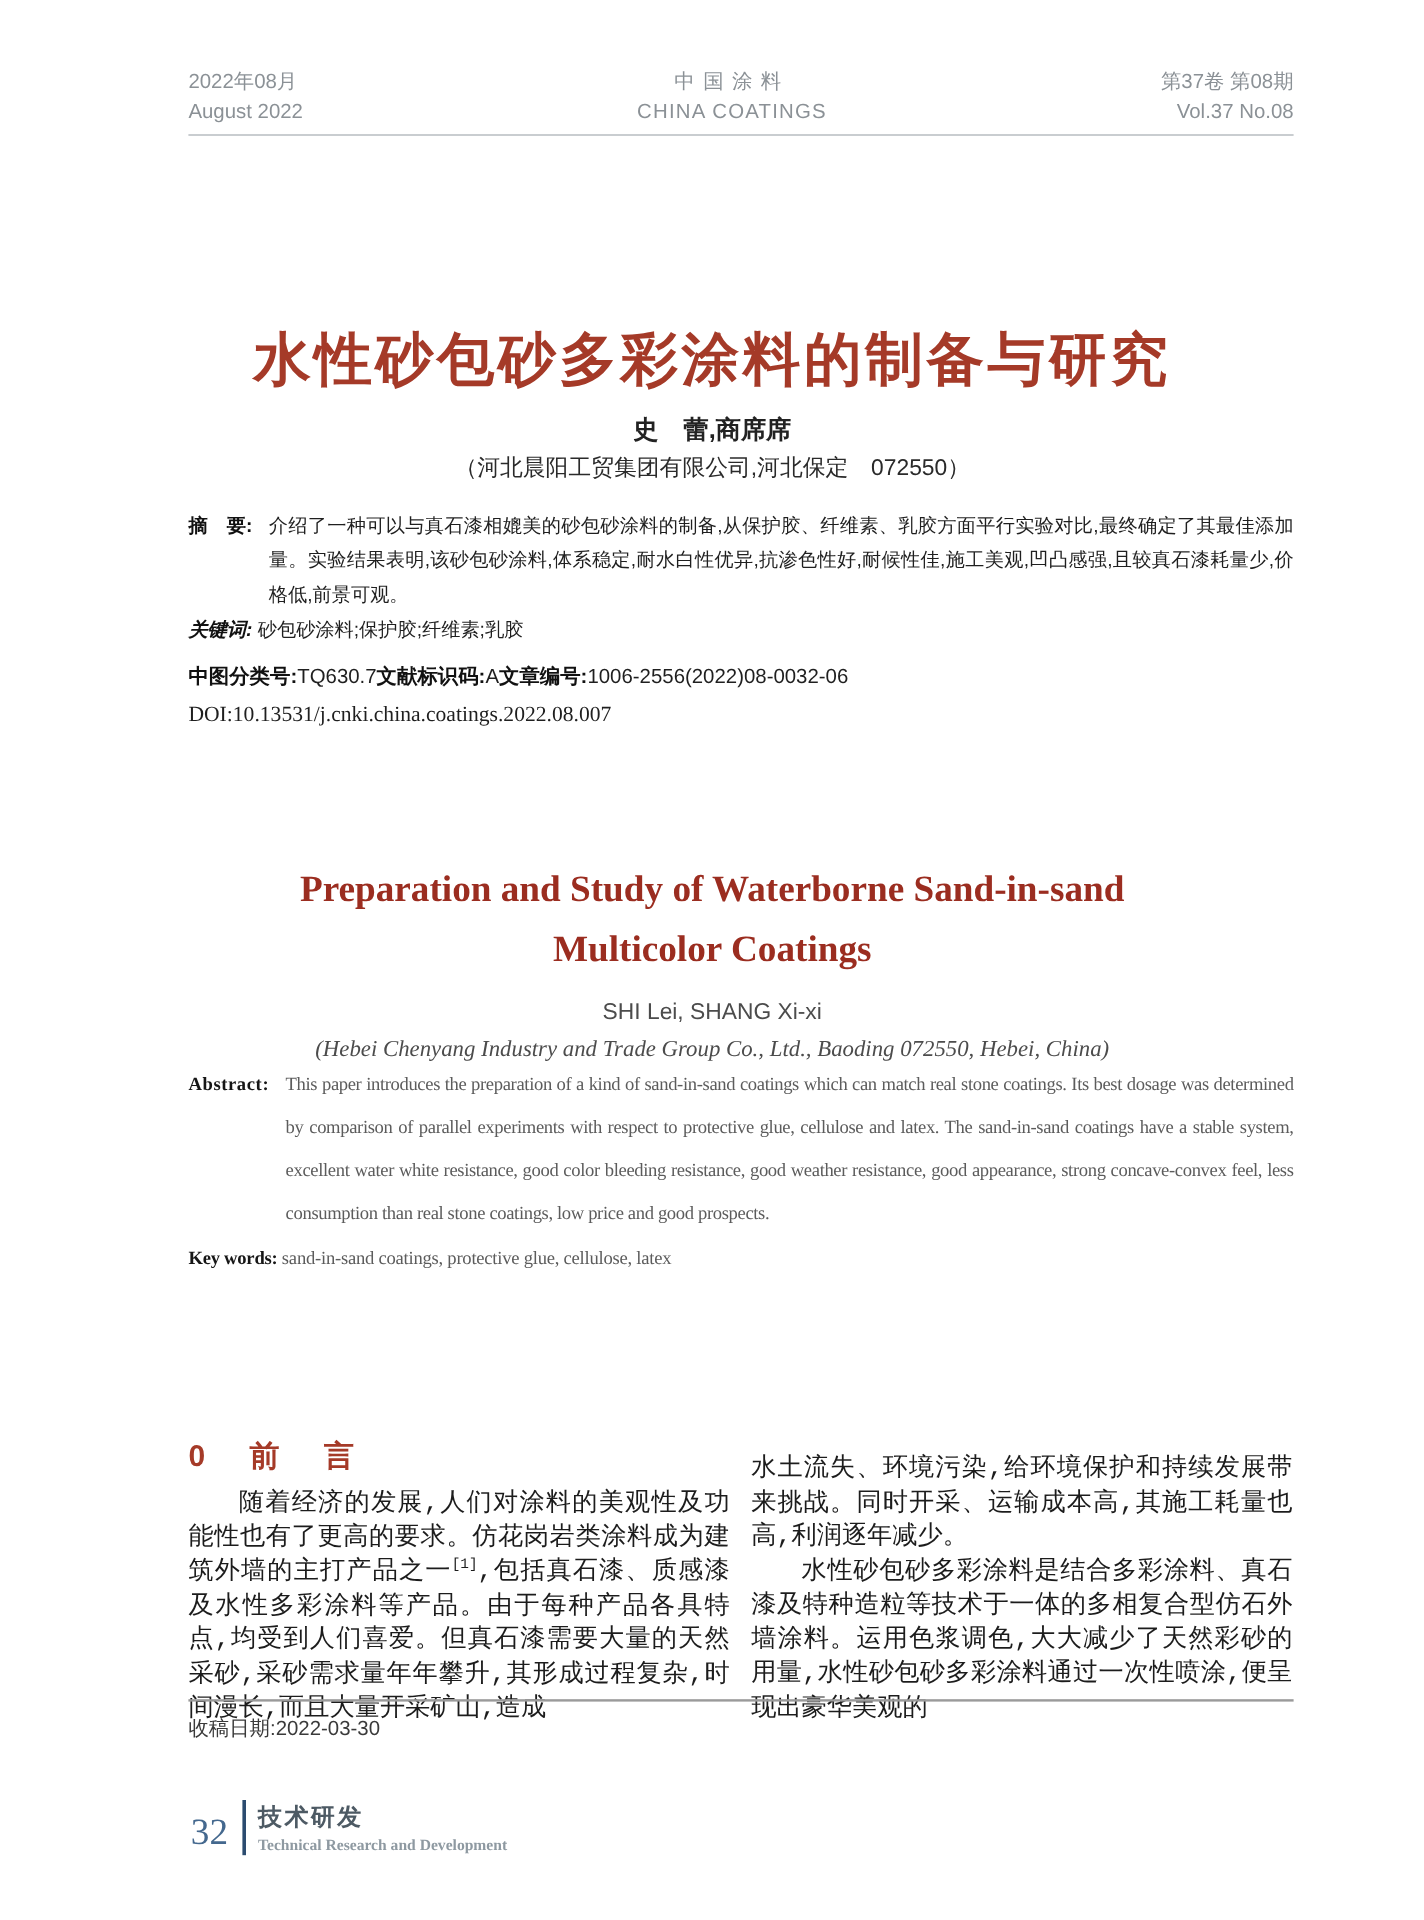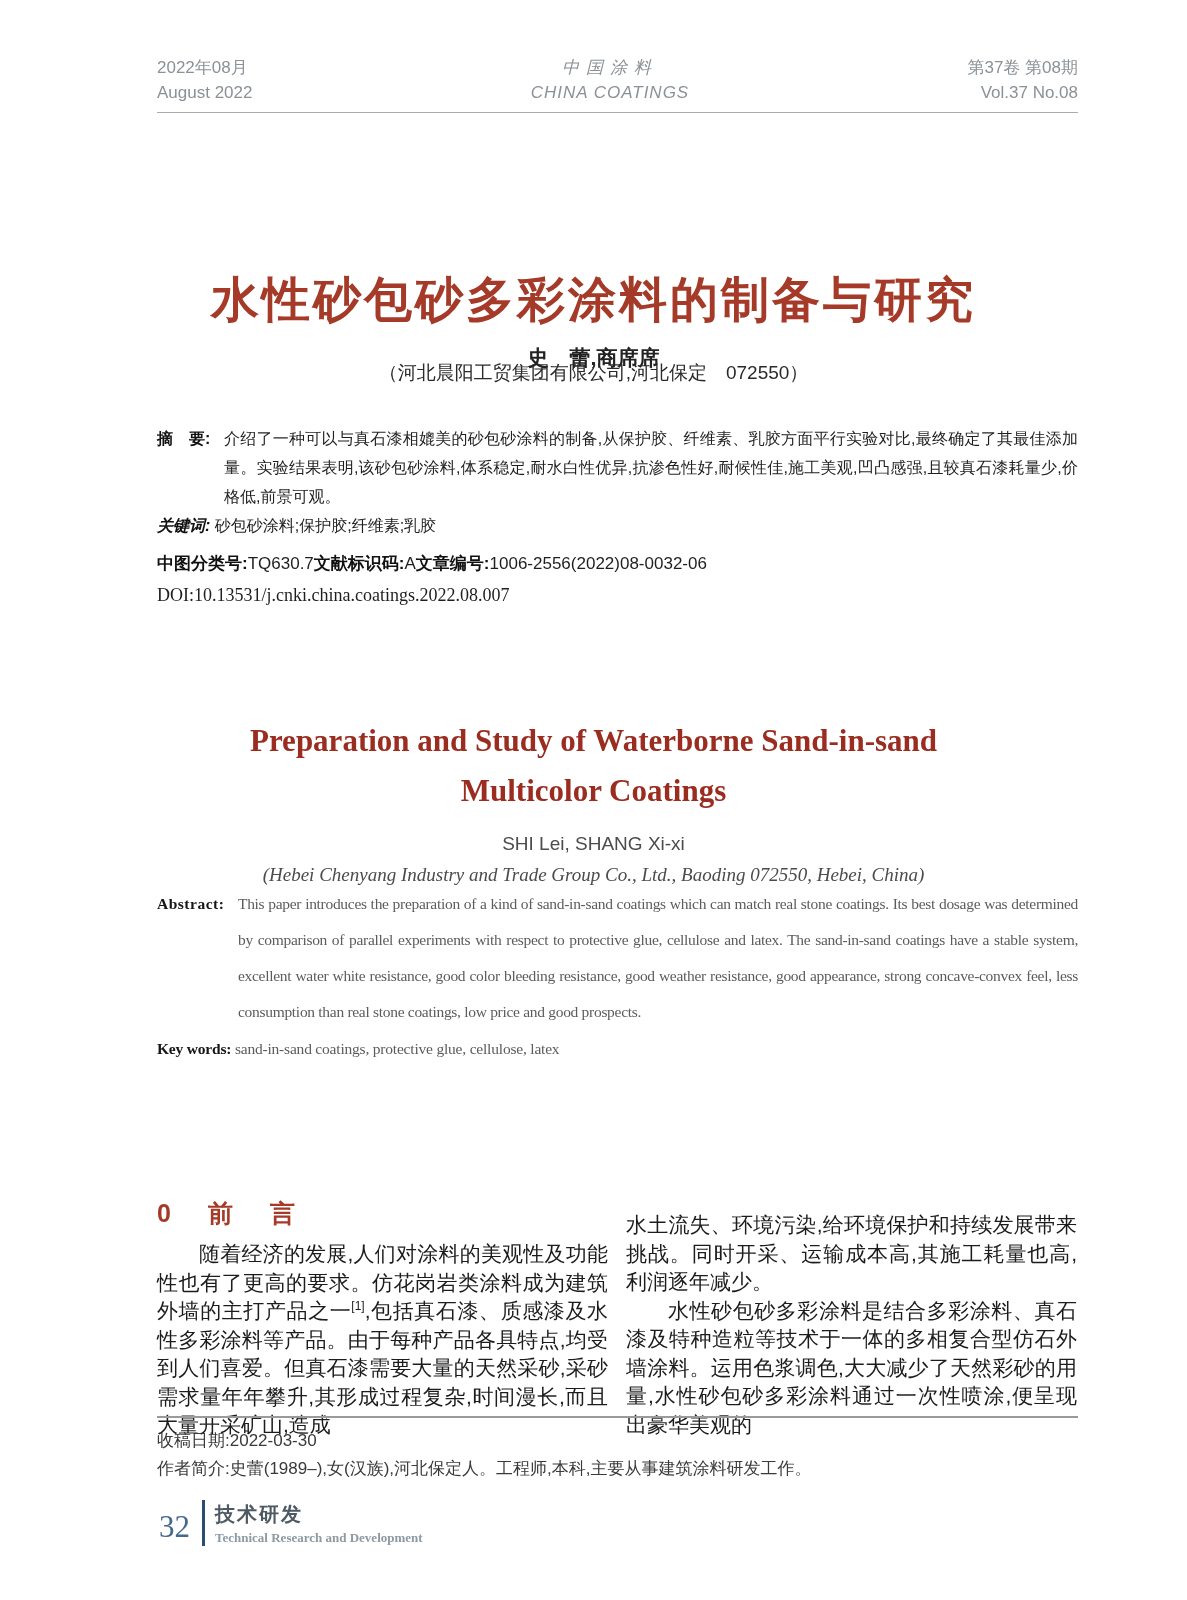--- a/index.html
+++ b/index.html
@@ -14,37 +14,37 @@
   }
   
   .journal-header{
     position:absolute;left:133px;top:55px;width:921px;
     display:flex;justify-content:space-between;align-items:flex-end;
     padding-bottom:7px;border-bottom:1px solid #a6acb1;
     color:var(--header-gray,#8b9196);
     font-size:17px;line-height:25px;
   }
   .jh-left{text-align:left;}
-  .jh-center{text-align:center;font-style:italic;}
+  .jh-center{text-align:center;}
   .jh-center .zh{letter-spacing:7px;}
   .jh-center .en{letter-spacing:1px;}
   .jh-right{text-align:right;}
   
   .cn-title{
     position:absolute;left:0;top:268px;width:100%;
     margin:0;text-align:center;
     font-size:48px;font-weight:bold;letter-spacing:3px;
     color:var(--accent-red-zh,#a53a28);
   }
   .authors-zh{
     position:absolute;left:0;top:344px;width:100%;
     text-align:center;font-size:21px;font-weight:bold;color:#222;
   }
   .affiliation-zh{
-    position:absolute;left:0;top:360px;width:100%;
+    position:absolute;left:0;top:377px;width:100%;
     text-align:center;font-size:19px;color:#2a2a2a;
   }
   
   .meta-block{position:absolute;left:133px;top:424px;width:921px;}
   .abstract-zh{
     position:relative;margin:0;padding-left:67px;
     font-size:16px;line-height:29px;color:#1f1f1f;
     text-align:justify;
   }
   .abstract-zh .hang-label{
@@ -101,21 +101,21 @@
     display:flex;gap:18px;
   }
   .col{width:451px;}
   .sec-heading{
     margin:12px 0 10px 0;
     font-size:25px;font-weight:bold;letter-spacing:6px;
     color:var(--accent-red-zh,#a53a28);
   }
   .para{
     margin:0;
-    font-family:Liberation Sans, sans-serif;
+    font-family:Liberation Mono, monospace;
     font-size:21px;line-height:28.5px;color:#1c1c1c;
     text-align:justify;text-justify:inter-ideograph;
   }
   .para.indent{text-indent:2em;}
   .para sup{font-size:12px;line-height:0;}
   .col-right{padding-top:26px;}
   
   .footnote{
     position:absolute;left:133px;top:1416px;width:921px;
     border-top:2px solid #9a9a9a;padding-top:9px;
@@ -222,21 +222,20 @@
       </p>
     </div>
     <div class="col col-right">
       <p class="para">水土流失、环境污染,给环境保护和持续发展带来挑战。同时开采、运输成本高,其施工耗量也高,利润逐年减少。</p>
       <p class="para indent">水性砂包砂多彩涂料是结合多彩涂料、真石漆及特种造粒等技术于一体的多相复合型仿石外墙涂料。运用色浆调色,大大减少了天然彩砂的用量,水性砂包砂多彩涂料通过一次性喷涂,便呈现出豪华美观的</p>
     </div>
   </section>
 
   <section class="footnote">
     <div>收稿日期:2022-03-30</div>
-    <div>作者简介:史蕾(1989–),女(汉族),河北保定人。工程师,本科,主要从事建筑涂料研发工作。</div>
   </section>
 
   <footer class="page-footer">
     <div class="page-num">32</div>
     <div class="footer-bar"></div>
     <div class="footer-section">
       <div class="zh">技术研发</div>
       <div class="en">Technical Research and Development</div>
     </div>
   </footer>

